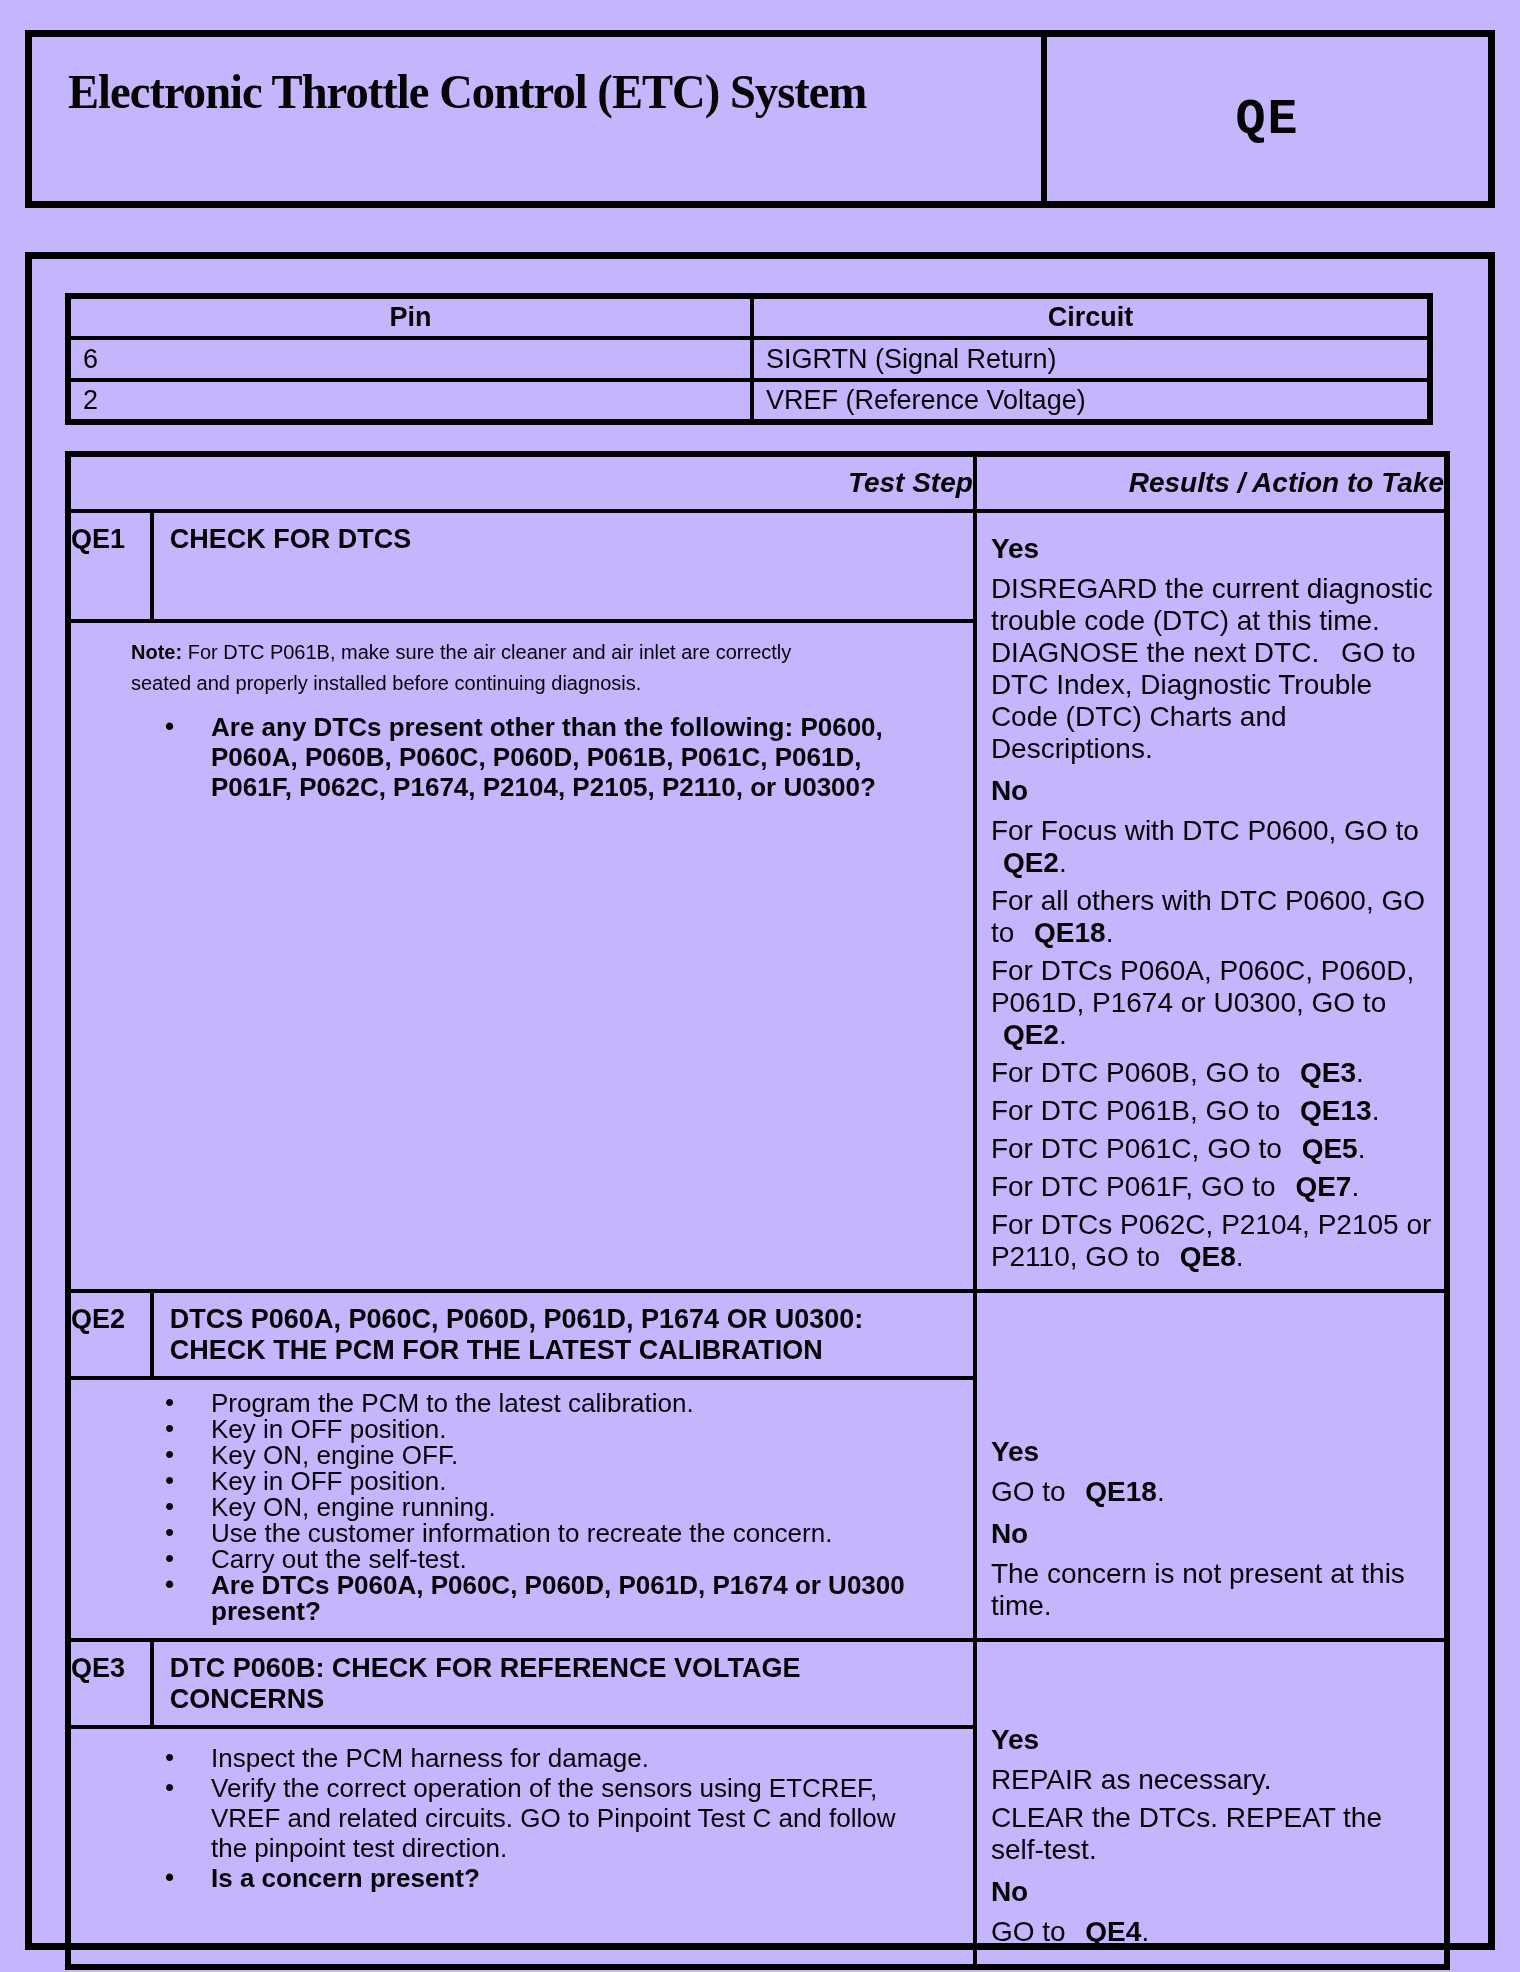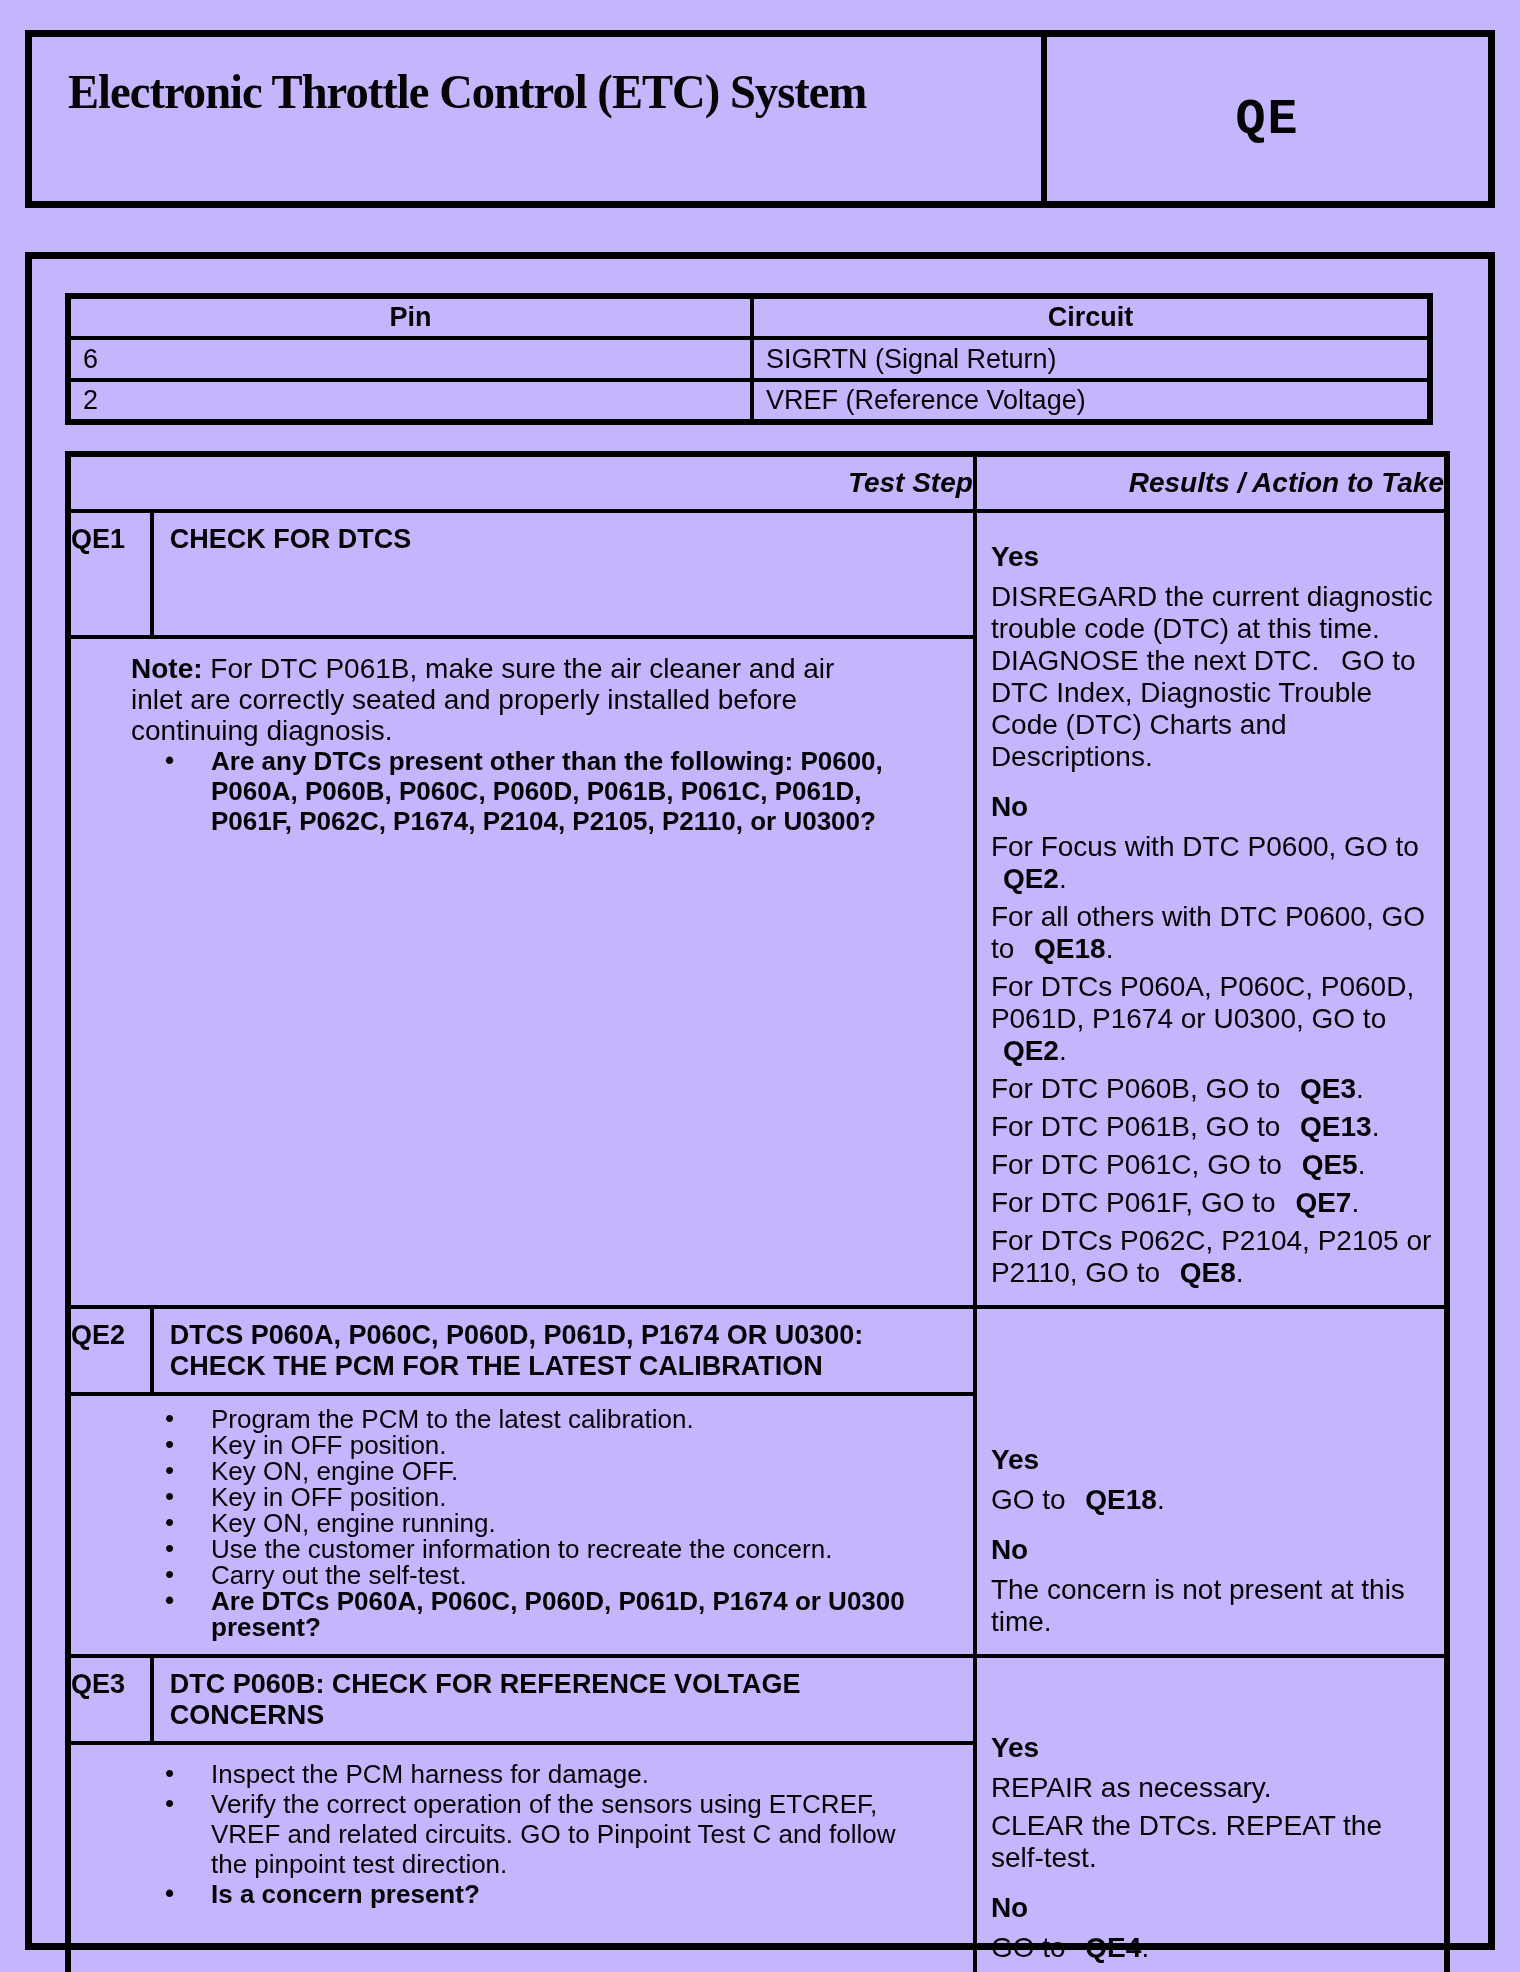--- a/index.html
+++ b/index.html
@@ -35,34 +35,34 @@
   .test-table { width:1385px; margin-top:26px; border:6px solid #000; }
   .test-table th, .test-table td { border:4px solid #000; }
   .test-table thead th { font-size:28px; font-weight:bold; height:57px; text-align:right;font-style:italic; }
   .qe-label { width:84px; font-weight:bold; font-size:27px; text-align:left;
               vertical-align:top; padding-top:11px; }
   .step-title { width:827px; font-weight:bold; font-size:27px; line-height:31px;
                 padding:11px 16px 10px 16px; vertical-align:top; }
   .results-cell { width:474px; vertical-align:bottom; padding:10px 6px 16px 14px; font-size:28px; }
   .step-body { padding:14px 24px 10px 60px; vertical-align:top; }
 
-  .note { font-size:28px; line-height:31px; max-width:705px; }
+  .note { font-size:20px; line-height:31px; max-width:705px; margin-bottom:13px; }
   .step-body ul { list-style:none; }
   .step-body li { position:relative; padding-left:80px; max-width:780px;
                   font-size:26px; line-height:30px; }
   .step-body li::before { content:"\2022"; position:absolute; left:34px; top:-1px; }
   .step-body li.q { font-weight:bold; }
 
   
   #steps tr:nth-child(2) .step-body { height:670px; }
   #steps tr:nth-child(4) .step-body { height:262px; padding-top:10px; }
   #steps tr:nth-child(4) li { line-height:26px; }
   #steps tr:nth-child(6) .step-body { height:240px; }
 
-  .res-label { font-weight:bold; line-height:32px; margin-top:18px; }
+  .res-label { font-weight:bold; line-height:32px; margin-top:10px; }
   .res-para  { line-height:32px; margin-top:6px; }
   .res-label + .res-para { margin-top:8px; }
   .res-para b.ref { margin-left:12px; }
   b { font-weight:bold; }
 </style>
 </head>
 <body>
 
 <div class="page">
 

